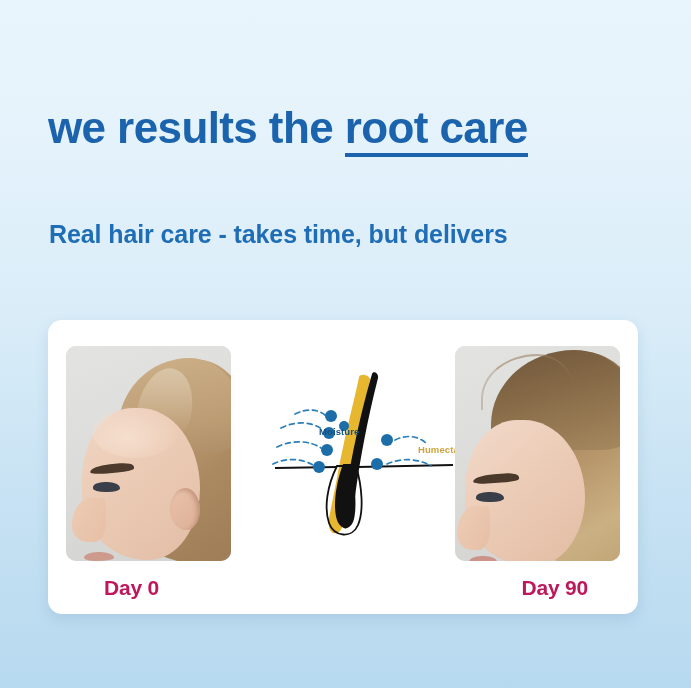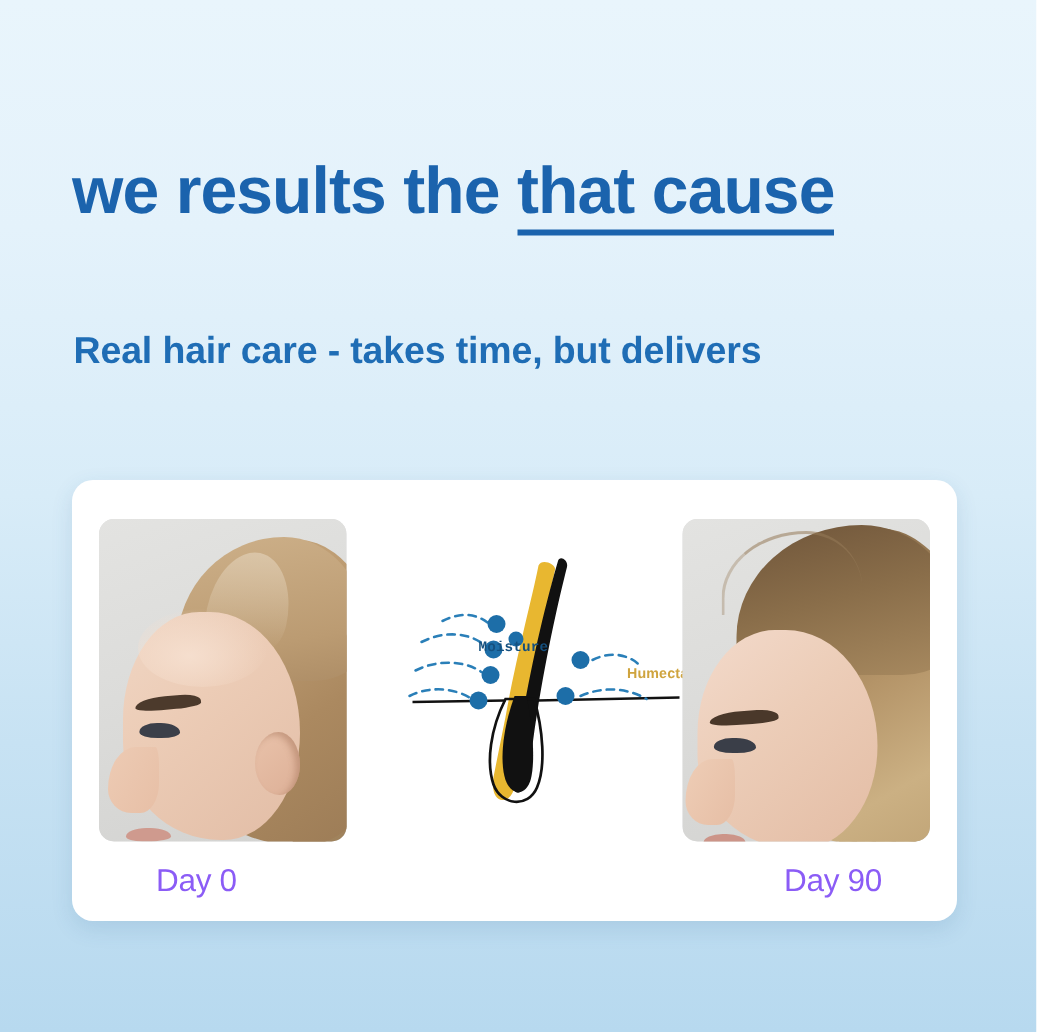--- a/index.html
+++ b/index.html
@@ -238,42 +238,42 @@
   }
   .diagram svg { display: block; width: 215px; height: 180px; }
 
   .dia-label {
     position: absolute;
     font-size: 9.5px;
     font-weight: 700;
     letter-spacing: 0.1px;
     white-space: nowrap;
   }
-  .label-moisture { left: 64px; top: 58px; color: #14507f; font-family: Liberation Mono, monospace; }
+  .label-moisture { left: 64px; top: 58px; color: #14507f; }
   .label-humectants { left: 163px; top: 76px; color: #cfa43e; }
 
   
   .caption {
     position: absolute;
     top: 256px;
-    color: #8b5cf6;
+    color: #be185d;
     font-size: 21px;
-    font-weight: 400;
+    font-weight: 700;
     letter-spacing: -0.2px;
   }
   .cap-left  { left: 56px; }
   .cap-right { right: 50px; }
 </style>
 </head>
 <body>
 
 <div class="page">
 
   <h1 class="headline">
-    <span class="line"><span>we results the </span><span class="underlined">that cause</span></span>
+    <span class="line"><span>we results the </span><span class="underlined">root care</span></span>
   </h1>
 
   <p class="subtitle">
     <span class="sline">Real hair care - takes time, but delivers</span>
   </p>
 
   <div class="card">
 
     <div class="photo photo-left">
       <div class="photo-inner p0">

